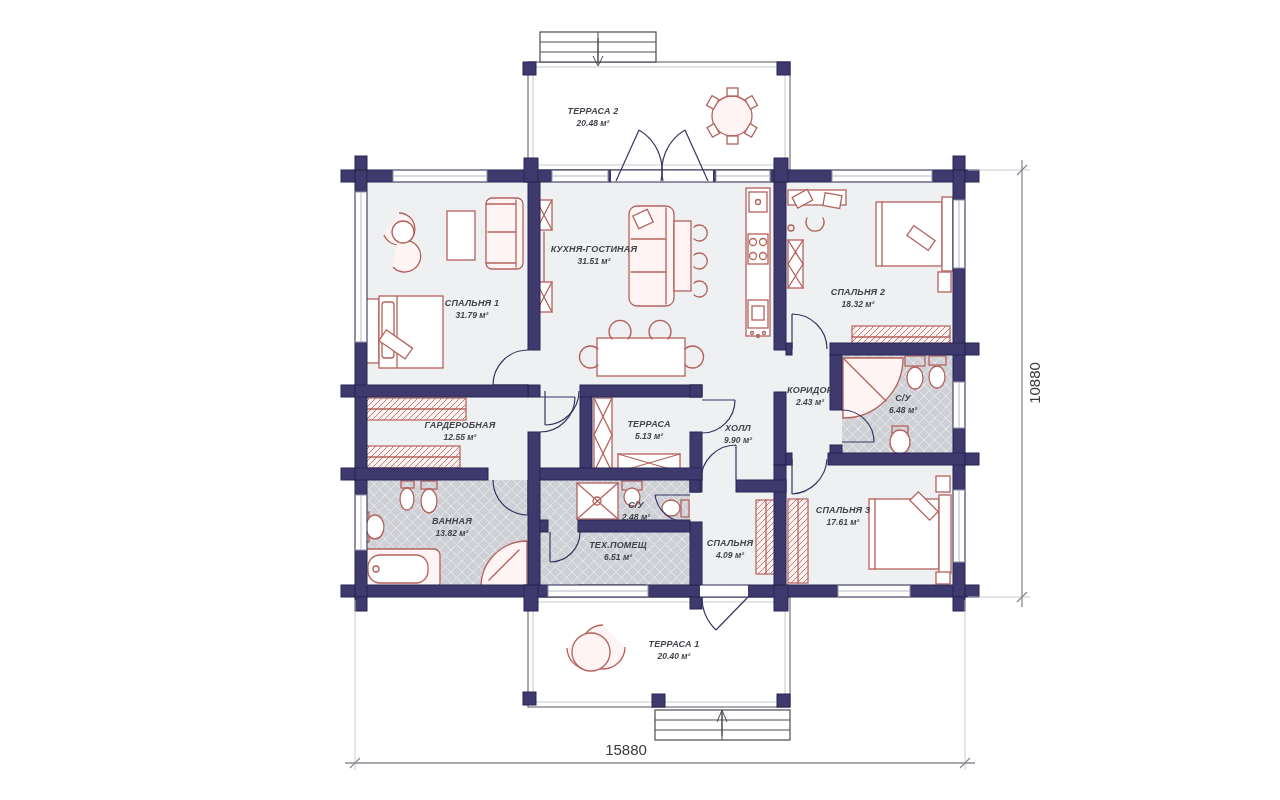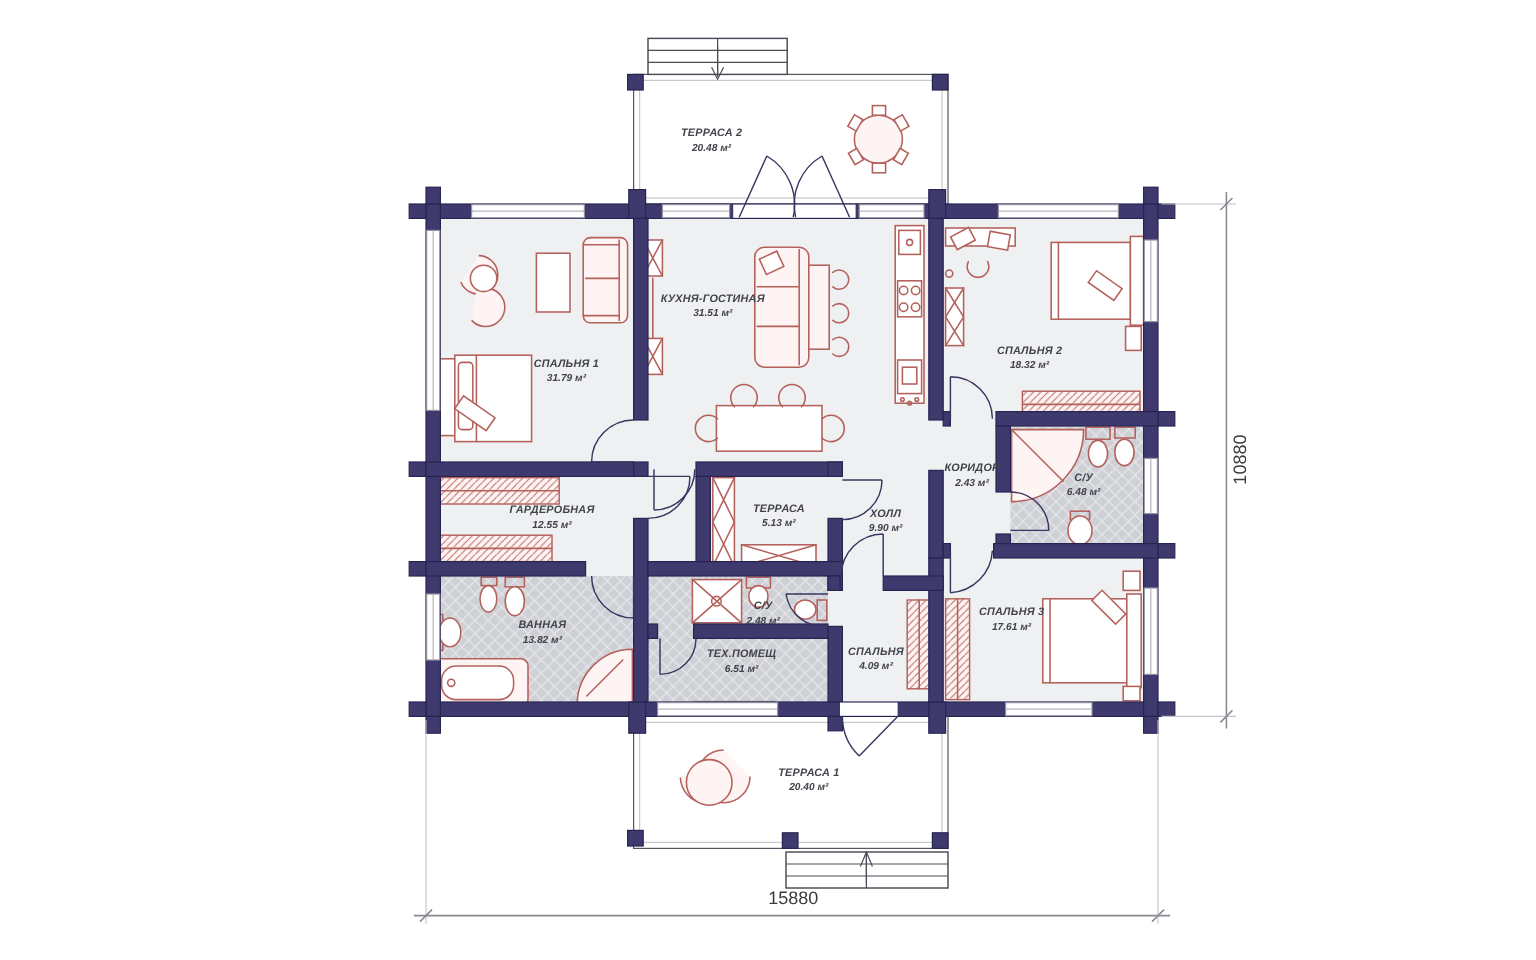--- a/index.html
+++ b/index.html
@@ -379,15 +379,15 @@
 </div>
 <div class="lbl" style="left:843px;top:516px">
   <span class="nm">СПАЛЬНЯ 3</span>
   <span class="ar">17.61 м²</span>
 </div>
 <div class="lbl" style="left:674px;top:650px">
   <span class="nm">ТЕРРАСА 1</span>
   <span class="ar">20.40 м²</span>
 </div>
 
-<div class="dimtxt" style="left:661px;top:749px">15880</div>
+<div class="dimtxt" style="left:626px;top:749px">15880</div>
 <div class="dimtxt vert" style="left:1034px;top:383px">10880</div>
 </div>
 
 </body></html>

